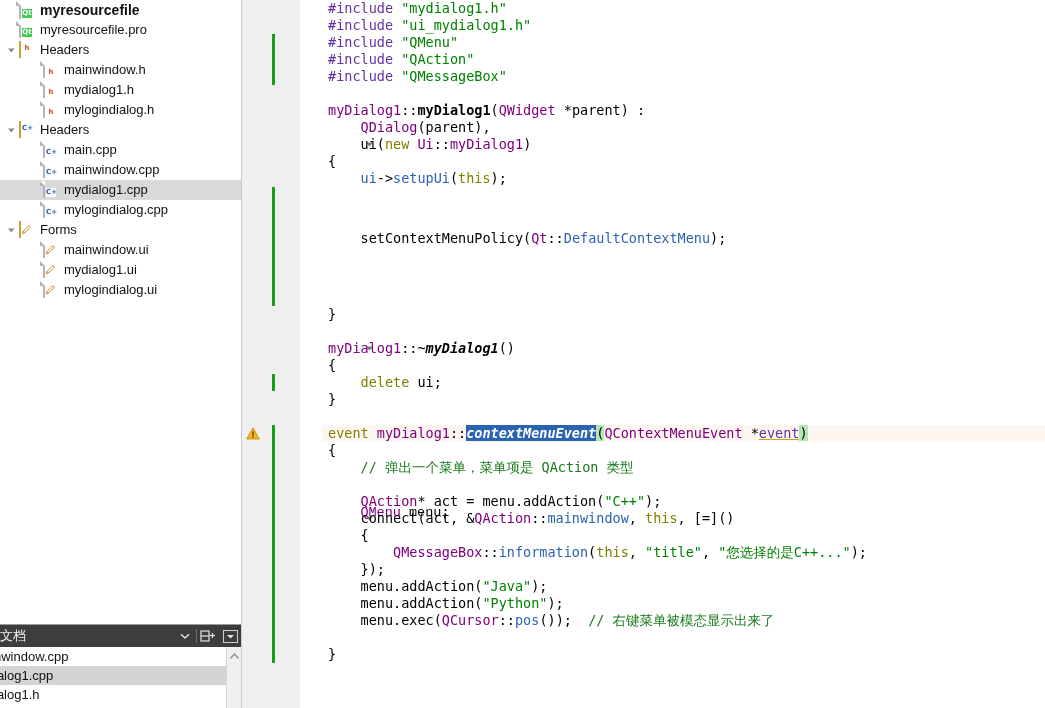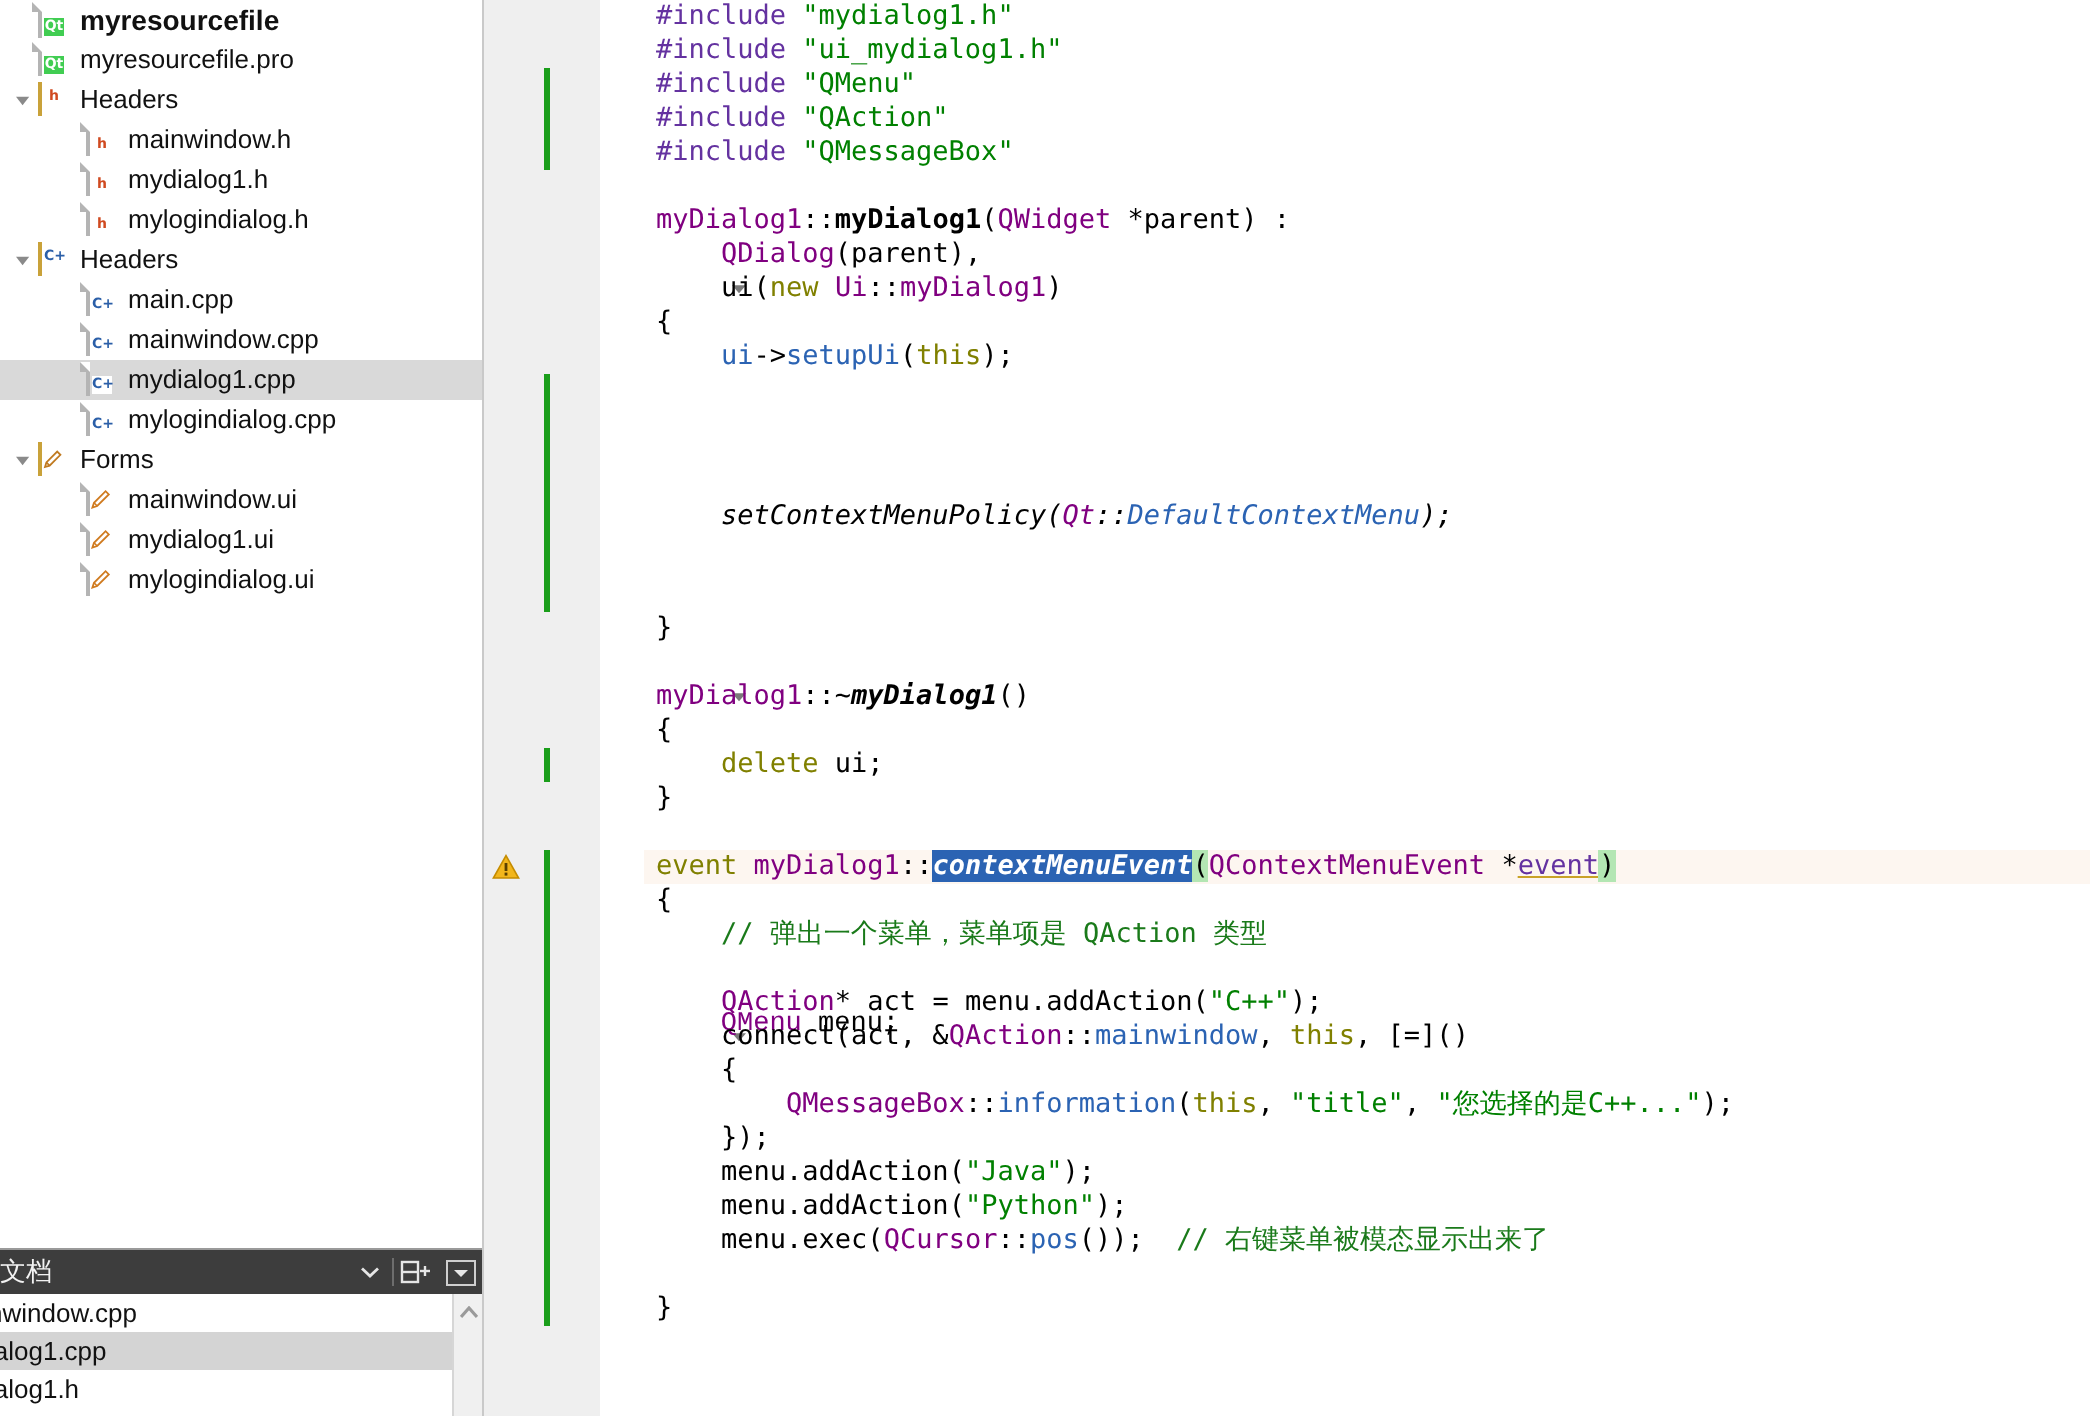--- a/index.html
+++ b/index.html
@@ -488,21 +488,21 @@
         <div class="cl" style="top: 34px;"><span class="t-pre">#include </span><span class="t-str">"QMenu"</span></div>
         <div class="cl" style="top: 51px;"><span class="t-pre">#include </span><span class="t-str">"QAction"</span></div>
         <div class="cl" style="top: 68px;"><span class="t-pre">#include </span><span class="t-str">"QMessageBox"</span></div>
         <div class="cl" style="top: 85px;"></div>
         <div class="cl" style="top: 102px;"><span class="t-type">myDialog1</span><span class="t-plain">::</span><span class="t-ctor">myDialog1</span><span class="t-plain">(</span><span class="t-type">QWidget</span><span class="t-plain"> *parent) :</span></div>
         <div class="cl" style="top: 119px;"><span class="t-plain">    </span><span class="t-type">QDialog</span><span class="t-plain">(parent),</span></div>
         <div class="cl" style="top: 136px;"><span class="t-plain">    ui(</span><span class="t-kw">new</span><span class="t-plain"> </span><span class="t-type">Ui</span><span class="t-plain">::</span><span class="t-type">myDialog1</span><span class="t-plain">)</span></div>
         <div class="cl" style="top: 153px;"><span class="t-plain">{</span></div>
         <div class="cl" style="top: 170px;"><span class="t-plain">    </span><span class="t-blue">ui</span><span class="t-plain">-&gt;</span><span class="t-blue">setupUi</span><span class="t-plain">(</span><span class="t-kw">this</span><span class="t-plain">);</span></div>
         <div class="cl" style="top: 187px;"></div>
-        <div class="cl" style="top: 250px; font-style: italic;"><span class="t-plain">    </span><span class="t-plain">setContextMenuPolicy</span><span class="t-plain">(</span><span class="t-type">Qt</span><span class="t-plain">::</span><span class="t-blue">DefaultContextMenu</span><span class="t-plain">);</span></div>
+        <div class="cl" style="top: 230px;"><span class="t-plain">    </span><span class="t-plain">setContextMenuPolicy</span><span class="t-plain">(</span><span class="t-type">Qt</span><span class="t-plain">::</span><span class="t-blue">DefaultContextMenu</span><span class="t-plain">);</span></div>
         <div class="cl" style="top: 255px;"></div>
         <div class="cl" style="top: 272px;"></div>
         <div class="cl" style="top: 289px;"></div>
         <div class="cl" style="top: 306px;"><span class="t-plain">}</span></div>
         <div class="cl" style="top: 323px;"></div>
         <div class="cl" style="top: 340px;"><span class="t-type">myDialog1</span><span class="t-plain">::~</span><span class="t-dtor">myDialog1</span><span class="t-plain">()</span></div>
         <div class="cl" style="top: 357px;"><span class="t-plain">{</span></div>
         <div class="cl" style="top: 374px;"><span class="t-plain">    </span><span class="t-kw">delete</span><span class="t-plain"> ui;</span></div>
         <div class="cl" style="top: 391px;"><span class="t-plain">}</span></div>
         <div class="cl" style="top: 408px;"></div>

